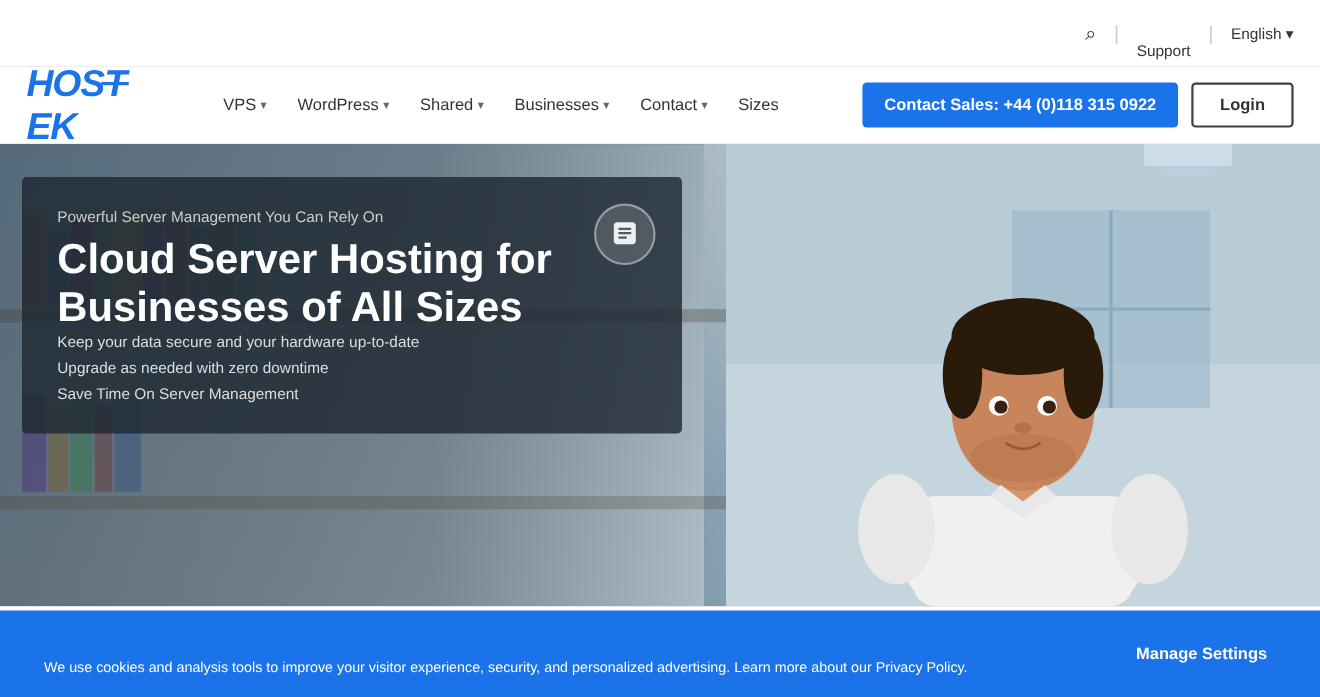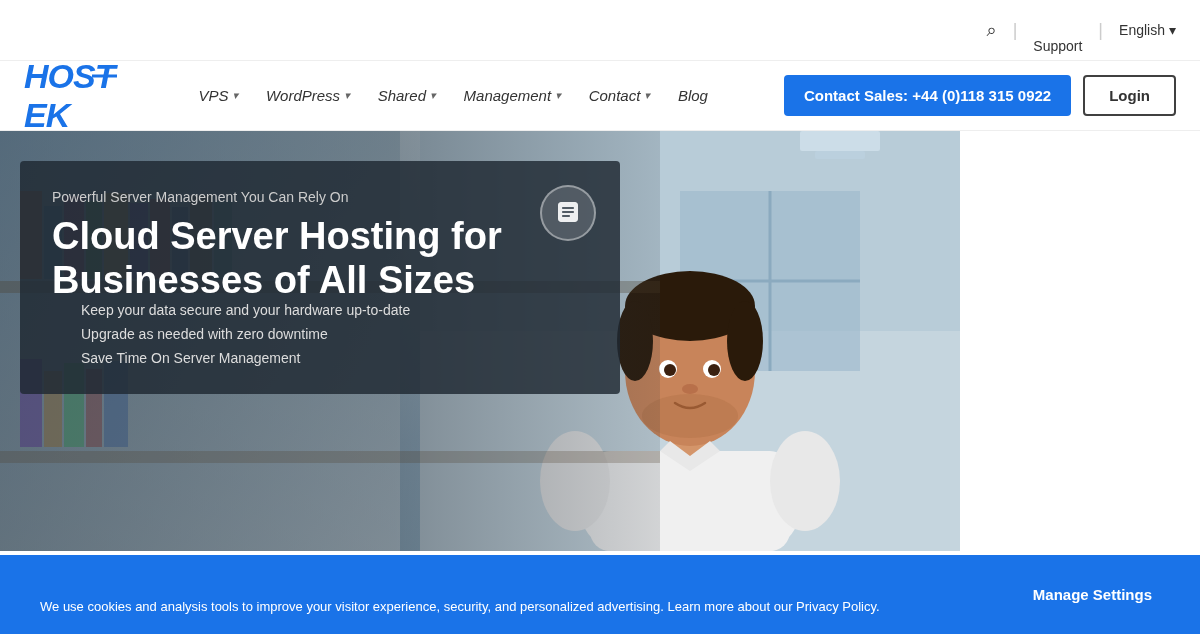--- a/index.html
+++ b/index.html
@@ -53,21 +53,20 @@
     .logo {
       display: flex;
       align-items: center;
       margin-right: 32px;
       text-decoration: none;
     }
     .nav-items {
       display: flex;
       gap: 4px;
       flex: 1;
-      font-style: italic;
     }
     .nav-item {
       display: flex;
       align-items: center;
       padding: 8px 12px;
       font-size: 15px;
       color: #333;
       cursor: pointer;
       gap: 4px;
       white-space: nowrap;
@@ -102,21 +101,21 @@
       padding: 10px 24px;
       font-size: 15px;
       font-weight: 600;
       border-radius: 4px;
       cursor: pointer;
     }
 
     
     .hero {
       position: relative;
-      width: 960px;
+      width: 1200px;
       height: 420px;
       overflow: hidden;
       background: #0f172a;
     }
     .hero-bg {
       position: absolute;
       top: 0; left: 0; right: 0; bottom: 0;
       background: linear-gradient(135deg, #8bafc8 0%, #a8bfcc 30%, #c5d5de 60%, #d8e4e8 100%);
     }
     
@@ -157,21 +156,20 @@
     .hero-points {
       list-style: none;
       display: flex;
       flex-direction: column;
       gap: 8px;
     }
     .hero-points li {
       font-size: 14px;
       color: #ddd;
       padding-left: 0;
-      margin-left: 29px;
     }
     .hero-phone-icon {
       position: absolute;
       top: 24px; right: 24px;
       width: 56px; height: 56px;
       background: rgba(255,255,255,0.15);
       border-radius: 50%;
       display: flex; align-items: center; justify-content: center;
       font-size: 26px;
       color: #fff;
@@ -274,29 +272,29 @@
     </a>
     <a class="nav-item" href="#">
       <span>WordPress</span>
       <span class="chevron">▾</span>
     </a>
     <a class="nav-item" href="#">
       <span>Shared</span>
       <span class="chevron">▾</span>
     </a>
     <a class="nav-item" href="#">
-      <span>Management</span>
+      <span>Businesses</span>
       <span class="chevron">▾</span>
     </a>
     <a class="nav-item" href="#">
       <span>Contact</span>
       <span class="chevron">▾</span>
     </a>
     <a class="nav-item" href="#">
-      <span>Blog</span>
+      <span>Sizes</span>
     </a>
   </div>
   <div class="nav-actions">
     <button class="btn-contact-sales">Contact Sales: +44 (0)118 315 0922</button>
     <button class="btn-login">Login</button>
   </div>
 </nav>
 
 <div class="hero">
   <div class="hero-bg"></div>

